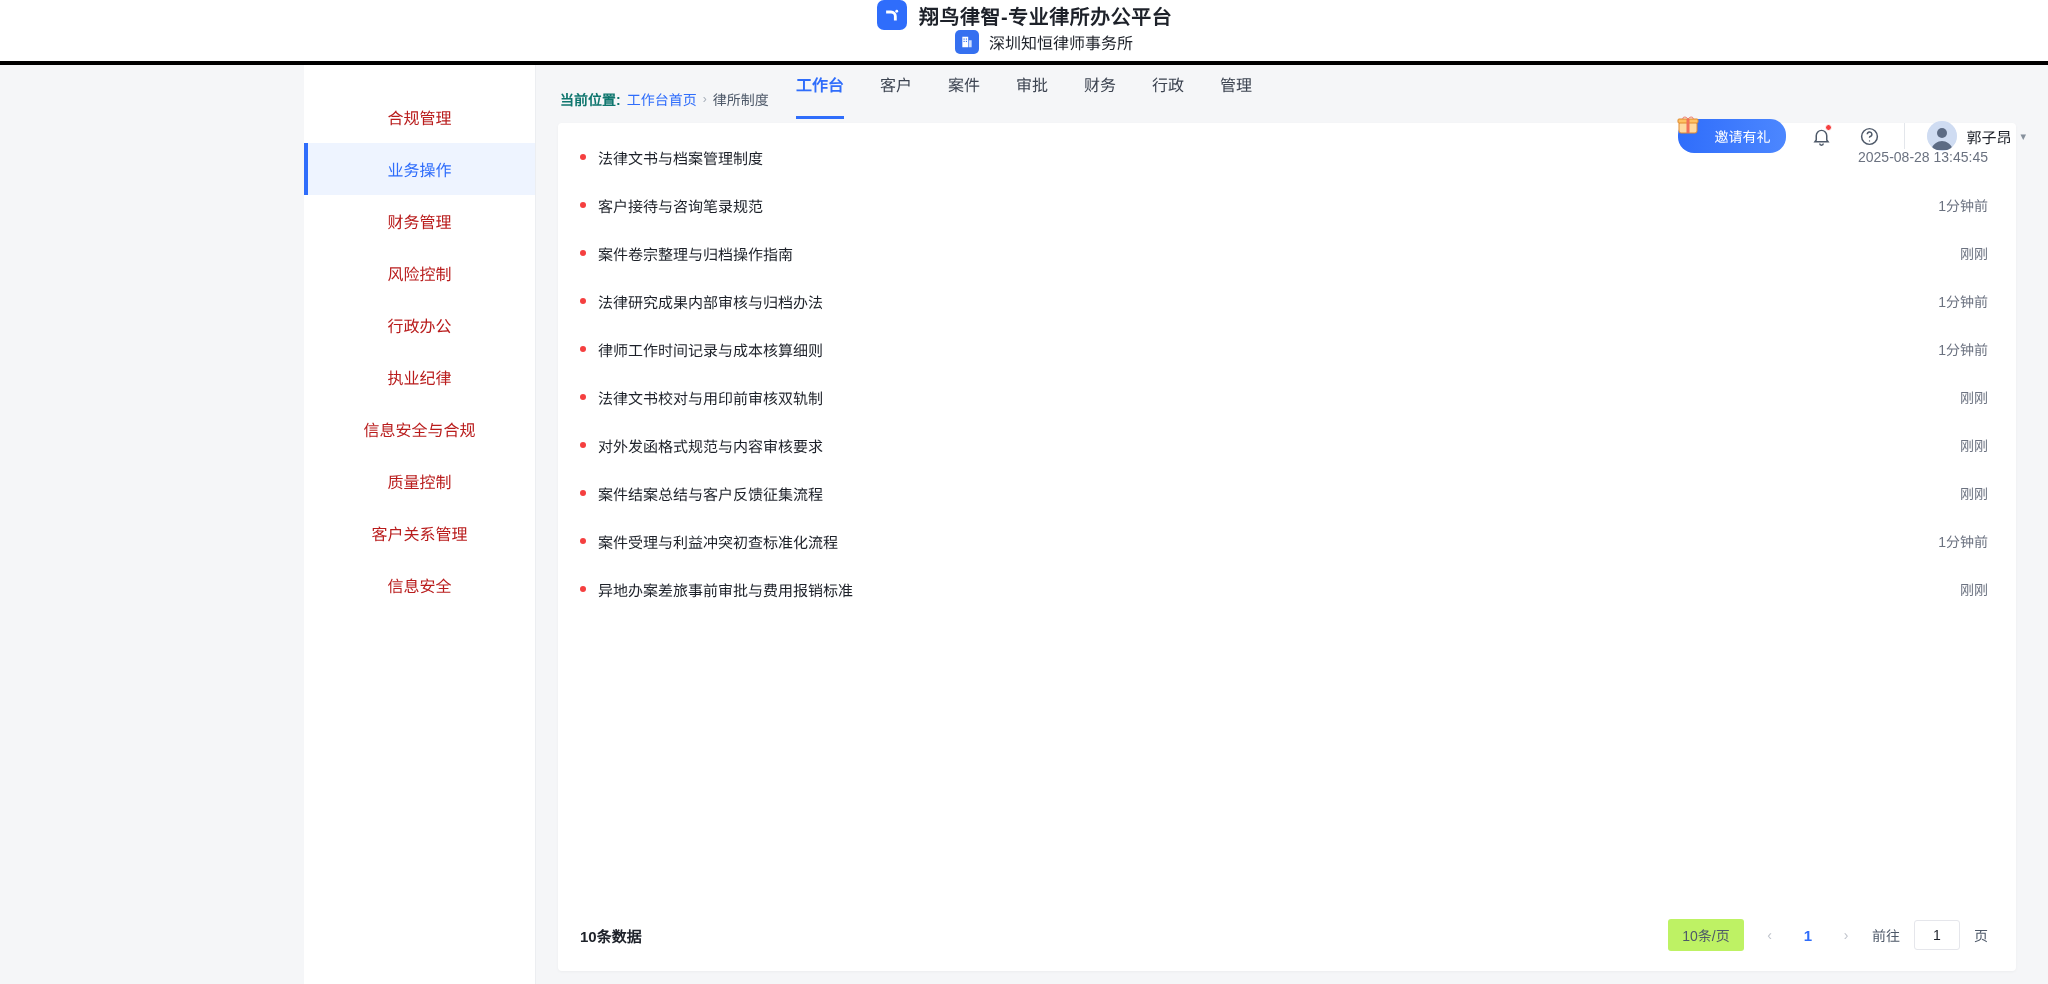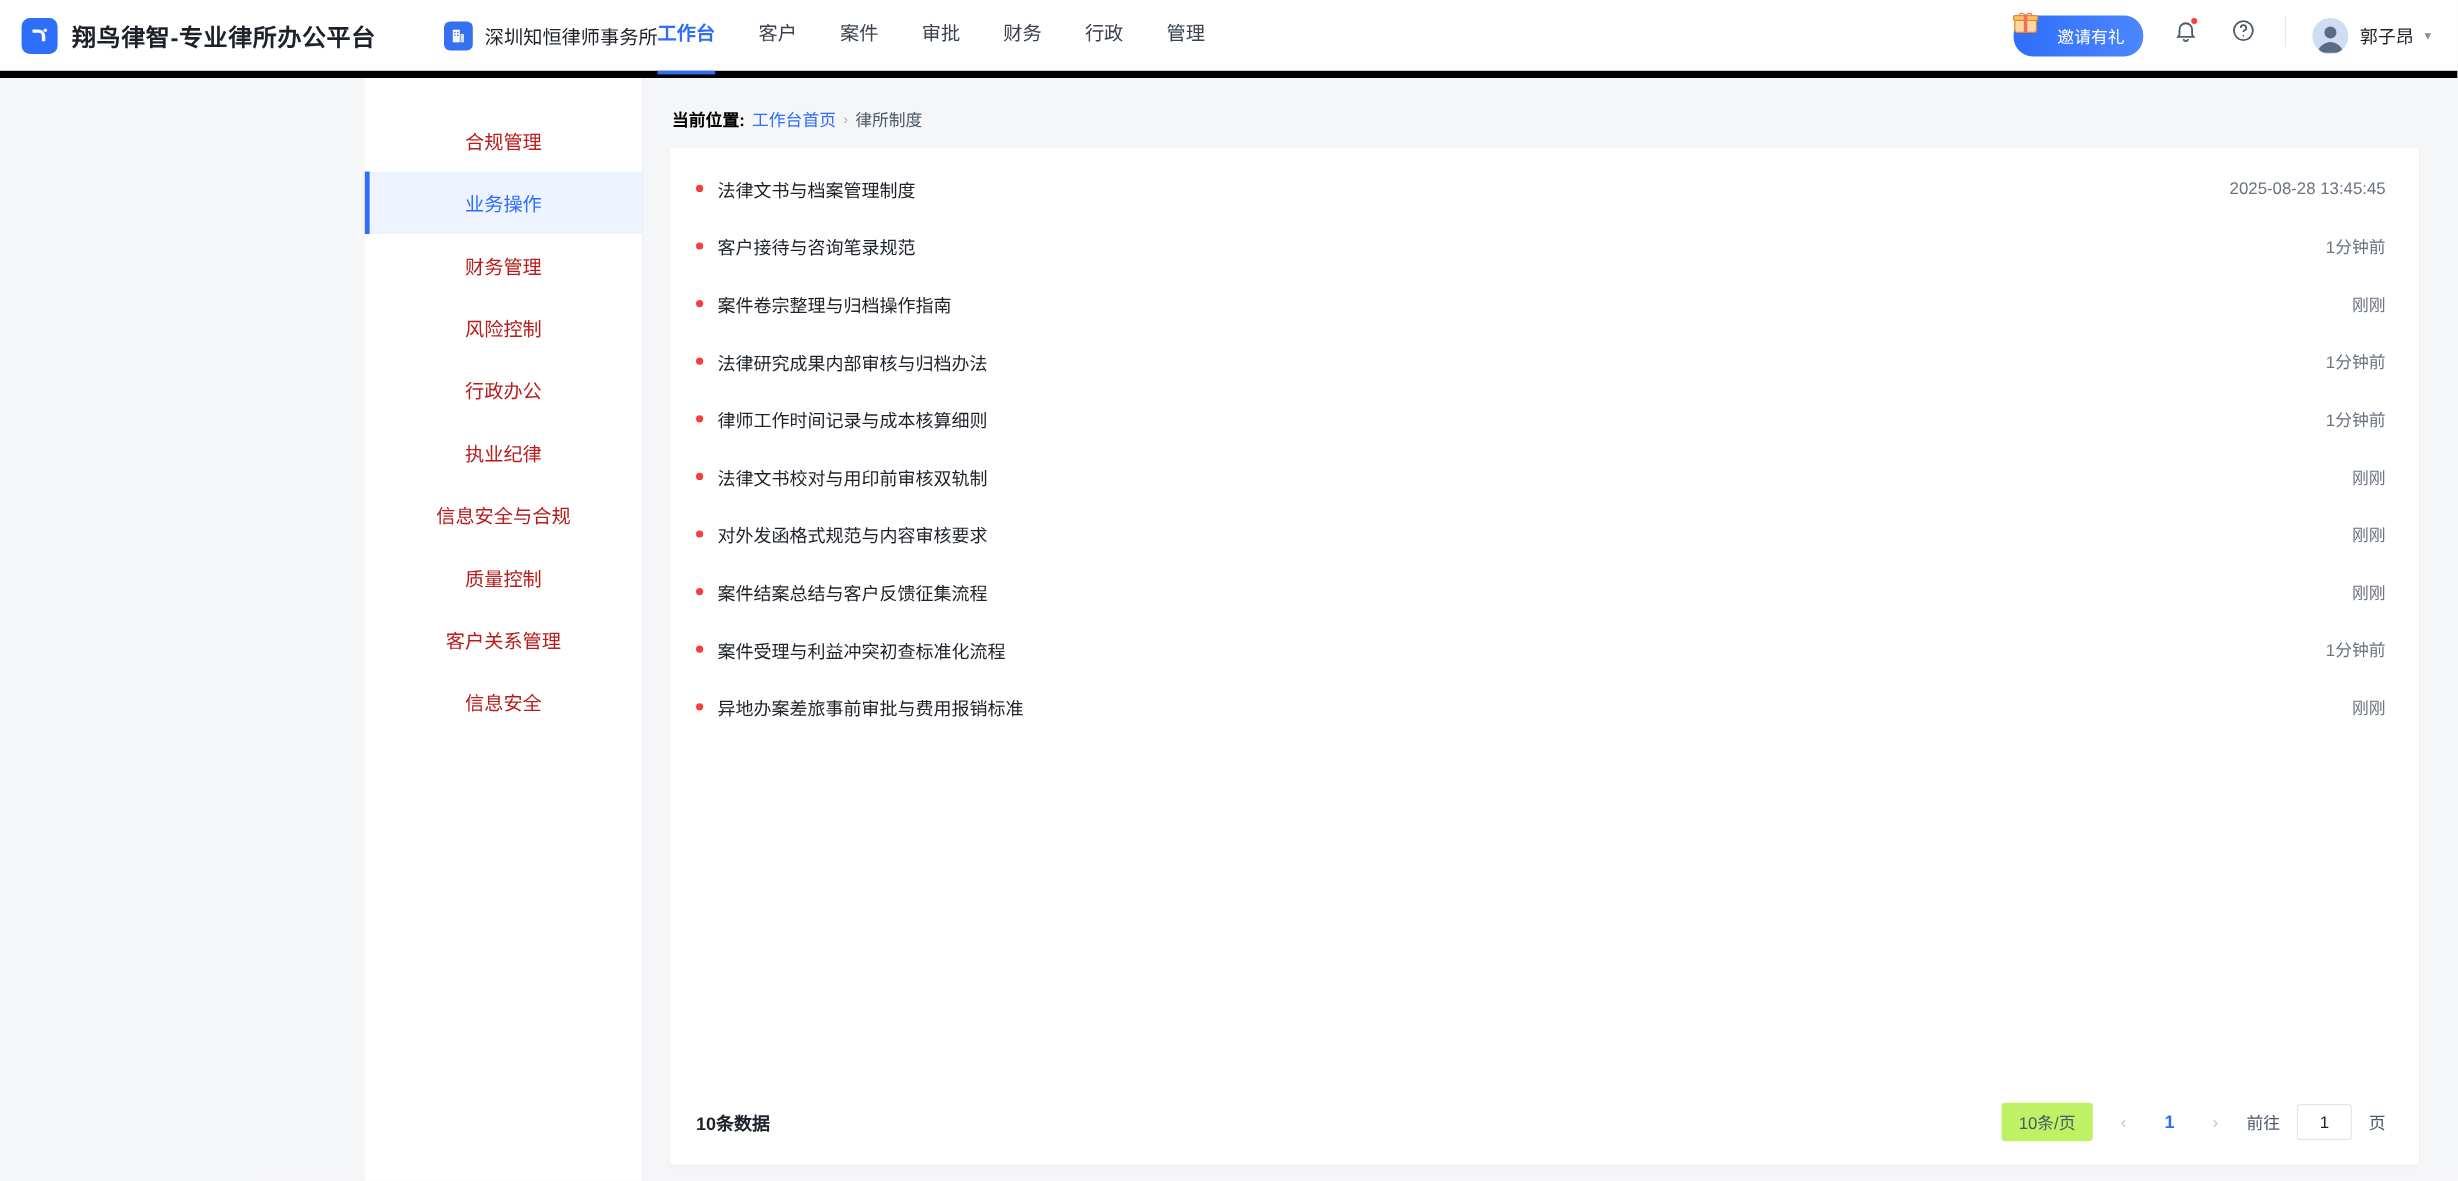--- a/index.html
+++ b/index.html
@@ -11,22 +11,23 @@
     color: #333;
     overflow: hidden;
   }
 
   
   .topbar {
     height: 65px;
     background: #ffffff;
     display: flex;
     align-items: center;
-    border-bottom: 6px solid #000000;
+    border-bottom: 4px solid #000000;
     position: relative;
+    flex-direction: column;
   }
   .brand {
     display: flex;
     align-items: center;
     gap: 12px;
     padding-left: 18px;
     min-width: 330px;
   }
   .brand-logo {
     width: 30px; height: 30px;
@@ -78,20 +79,21 @@
   }
   .mainmenu .menu-item.active {
     color: #2f6dfb;
     font-weight: bold;
     border-bottom: 3px solid #2f6dfb;
   }
 
   .top-right {
     margin-left: auto;
     display: flex;
+    align-items: center;
     gap: 22px;
     padding-right: 22px;
   }
   .invite-btn {
     position: relative;
     background: linear-gradient(90deg,#2f6dfb,#4c87ff);
     color: #fff;
     font-size: 14px;
     border-radius: 16px;
     padding: 7px 16px 7px 36px;
@@ -192,21 +194,21 @@
   }
   .breadcrumb {
     display: flex;
     align-items: center;
     gap: 6px;
     font-size: 14px;
     color: #4e5969;
     height: 28px;
     padding-left: 2px;
   }
-  .breadcrumb .crumb-label { font-weight: bold; color: #000000; }
+  .breadcrumb .crumb-label { font-weight: bold; color: #0f766e; }
   .breadcrumb .crumb-link { color: #2f6dfb; cursor: pointer; }
   .breadcrumb .crumb-sep { color: #a9b0bb; font-size: 12px; }
   .breadcrumb .crumb-current { color: #4e5969; }
 
   .panel {
     margin-top: 10px;
     background: #ffffff;
     border-radius: 4px;
     height: 848px;
     display: flex;

